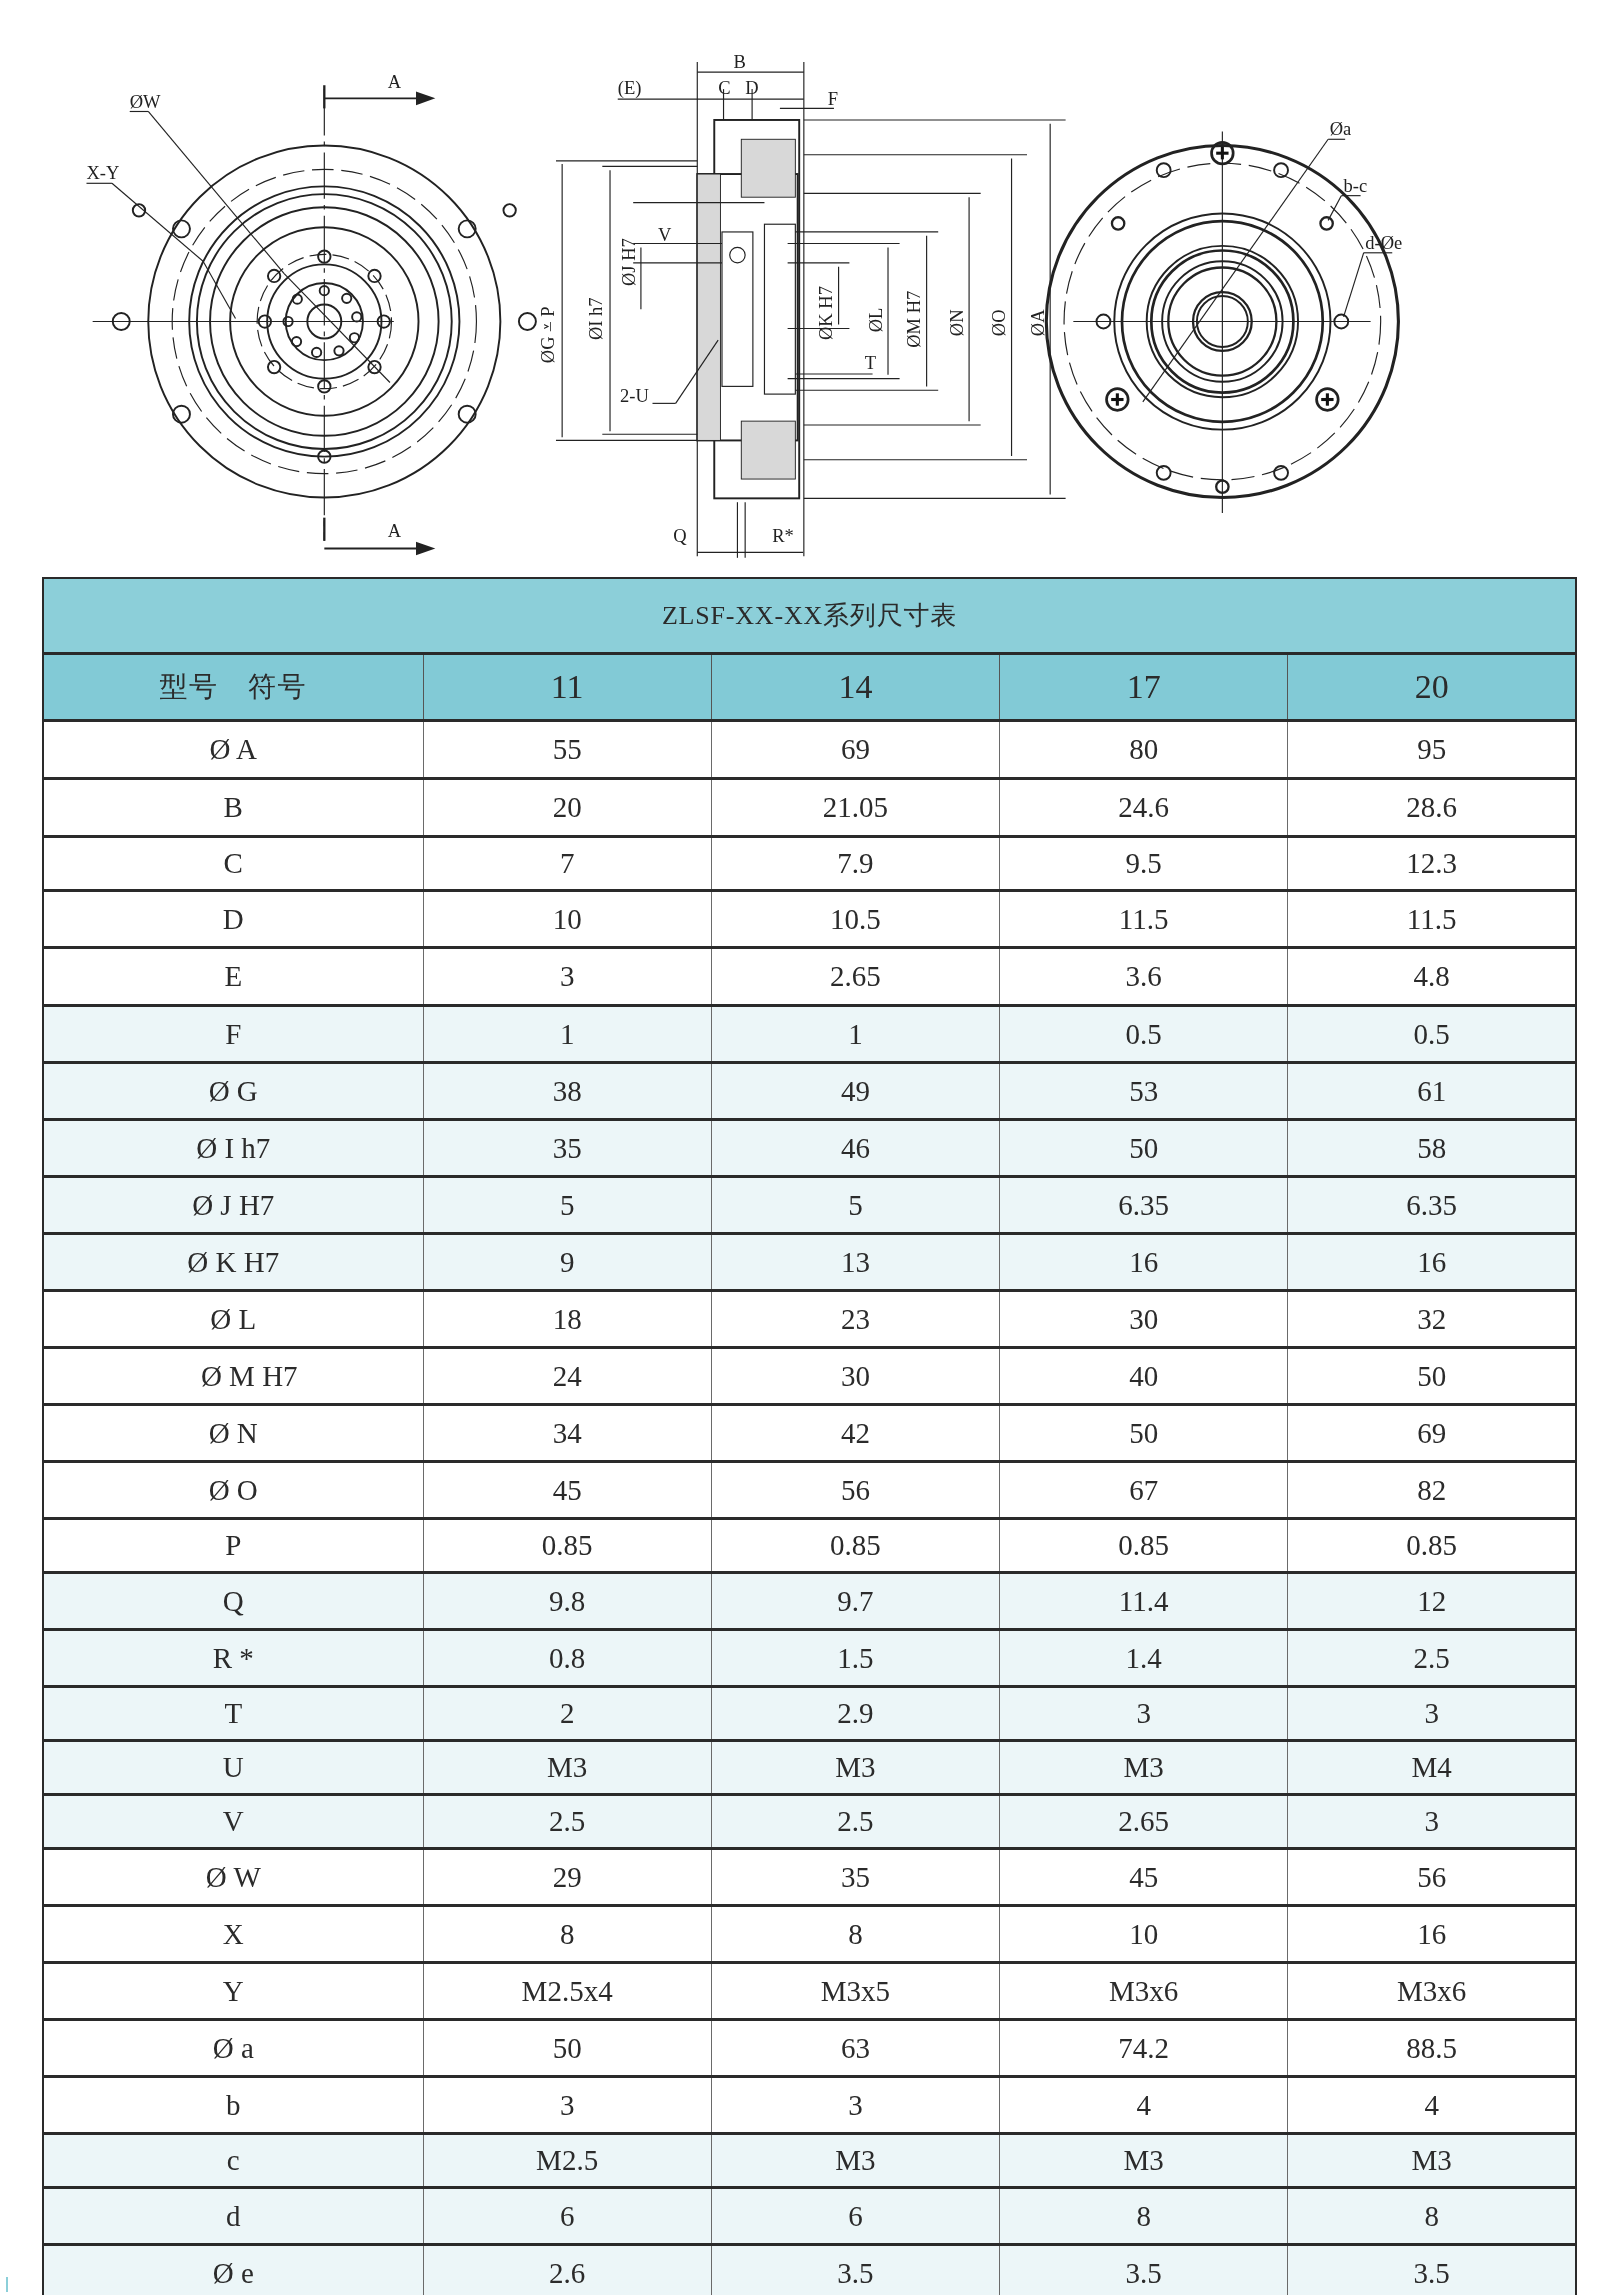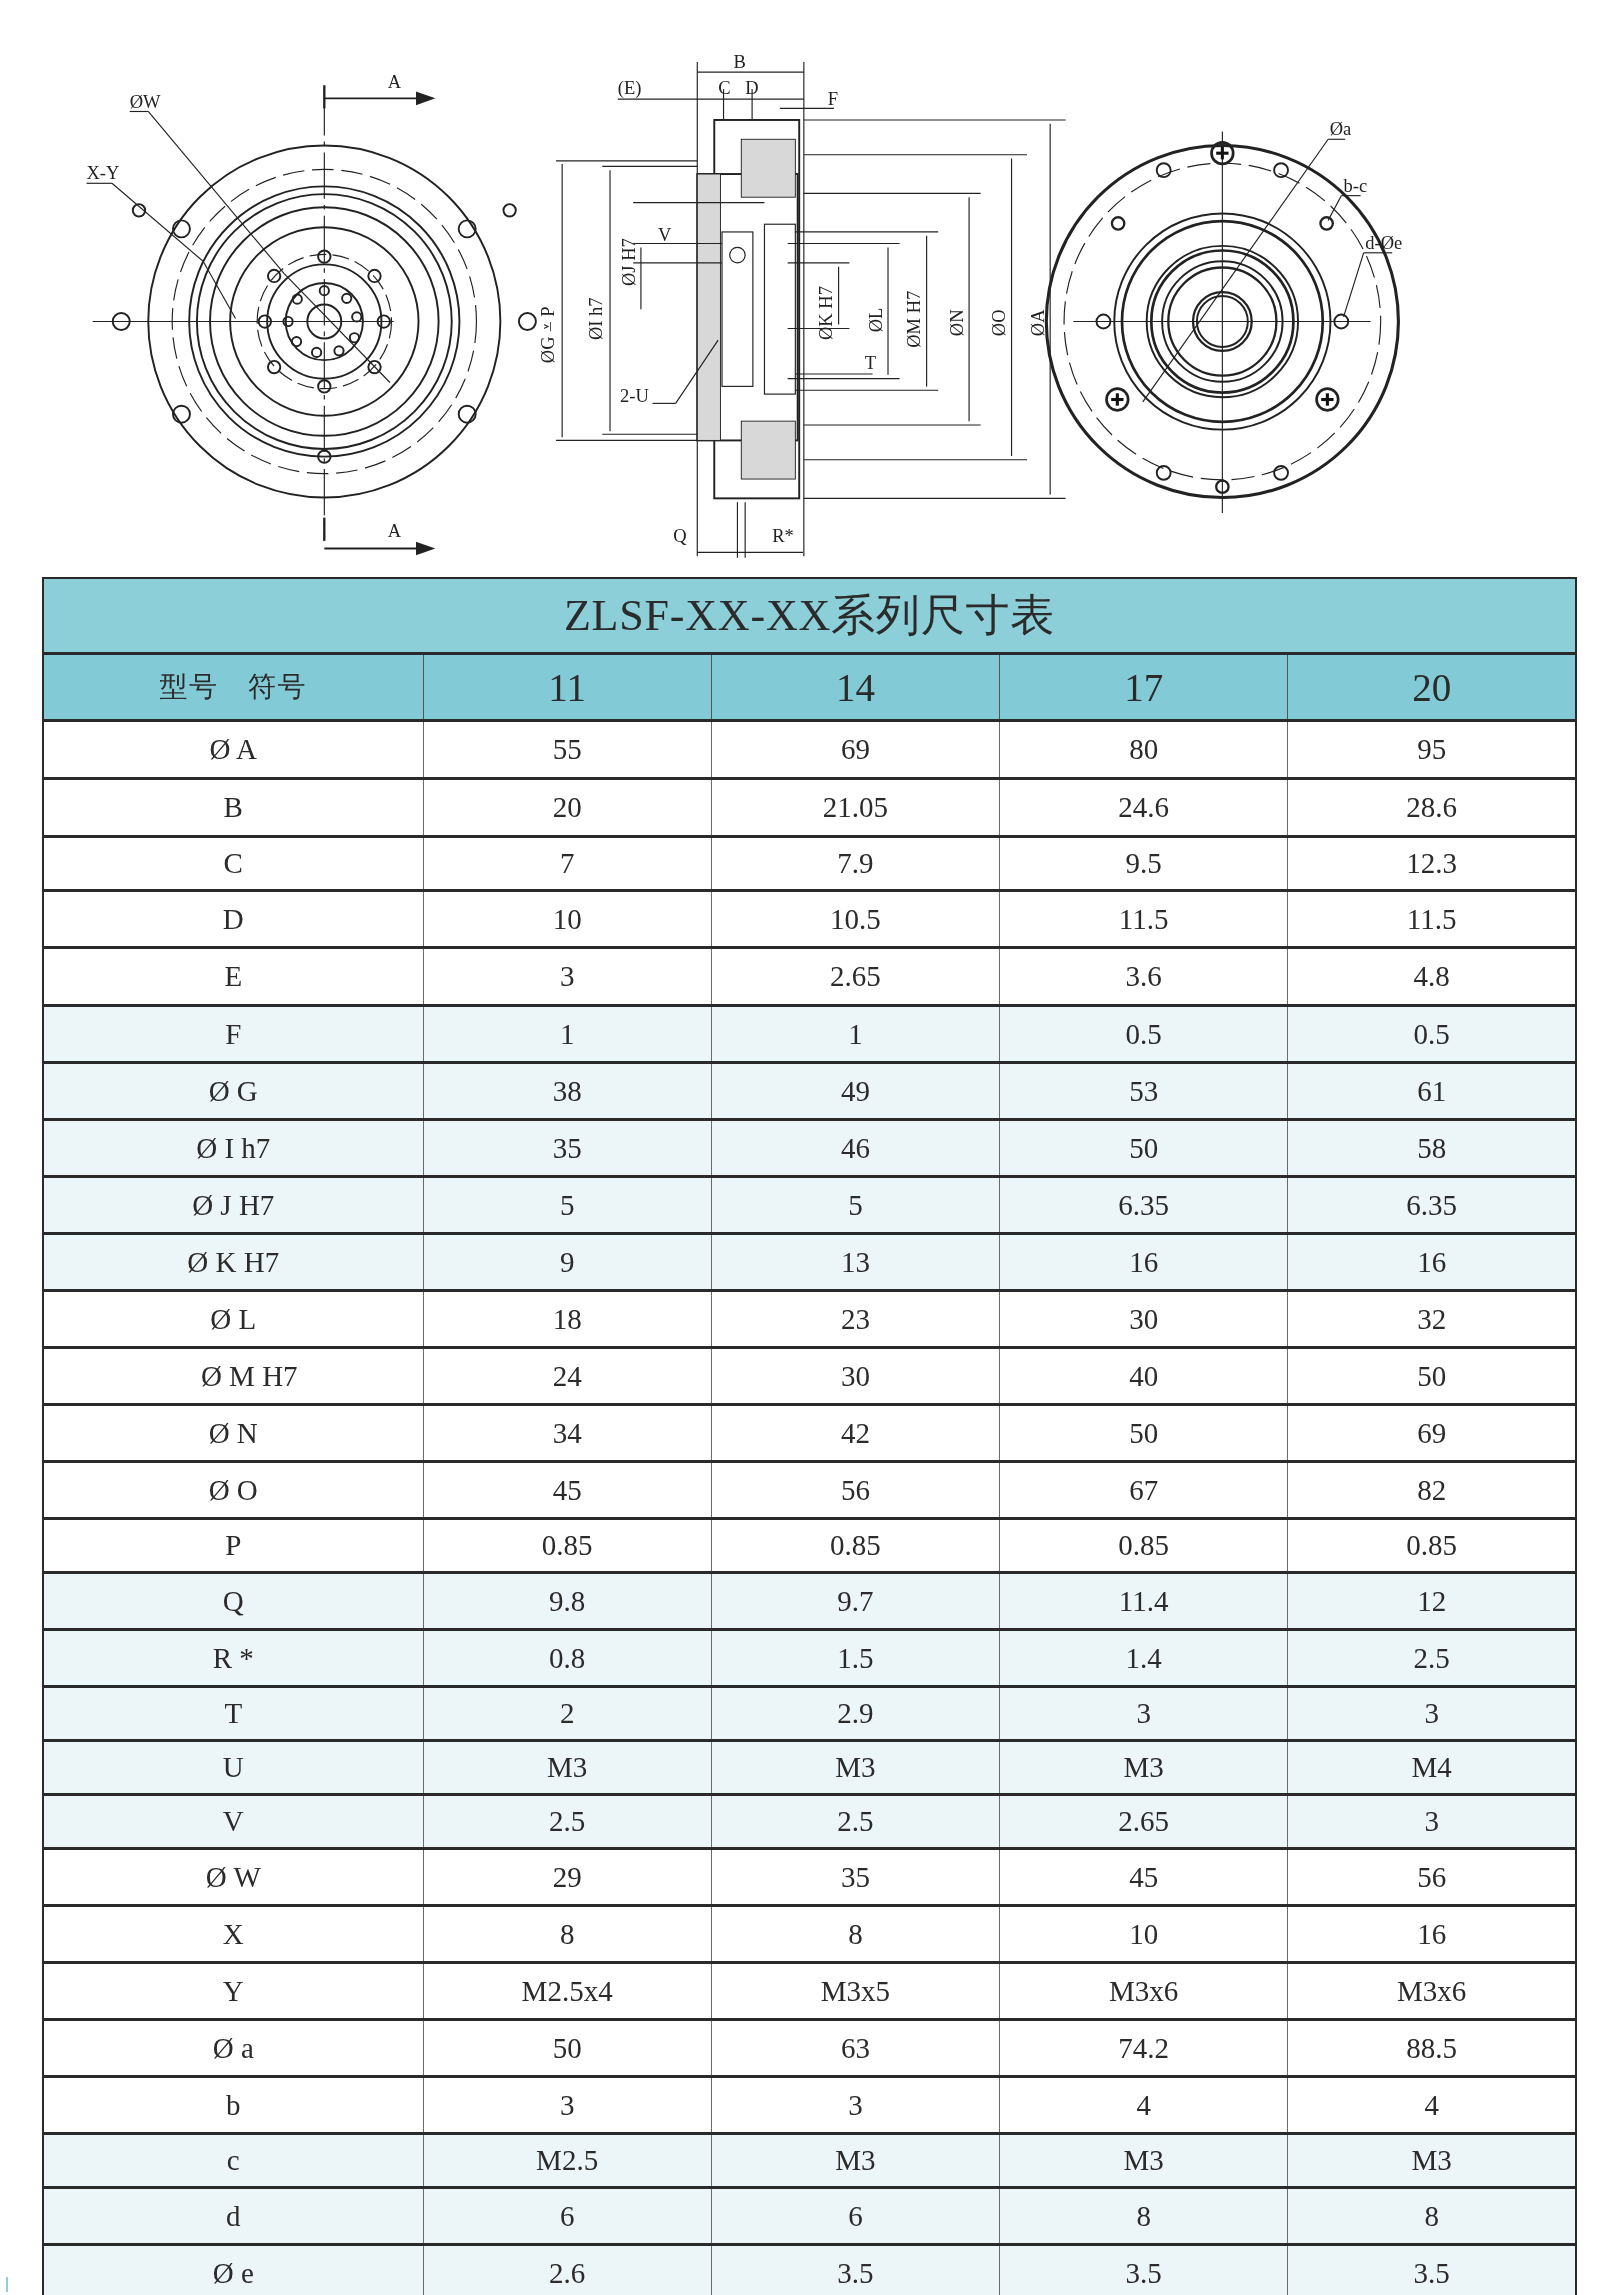--- a/index.html
+++ b/index.html
@@ -3,23 +3,23 @@
 <meta charset="utf-8">
 <style>
   html, body { margin:0; padding:0; background:#ffffff; }
   body { width:1610px; height:2295px; position:relative; overflow:hidden;
          font-family:"Liberation Serif","DejaVu Serif",serif; color:#1a1a1a; }
   .drawing { position:absolute; left:0; top:0; width:1610px; height:572px; }
   .drawing svg { position:absolute; left:0; top:0; }
   .dlabel { font-family:"Liberation Serif","DejaVu Serif",serif; font-size:24px; fill:#222; }
   .table-wrap { position:absolute; left:42px; top:577px; width:1535px; }
   table { border-collapse:collapse; width:100%; table-layout:fixed; }
-  .title-cell { background:#8ccfd9; height:71px; text-align:center; font-size:44px; color:#2b2b2b;
+  .title-cell { background:#8ccfd9; height:71px; text-align:center; font-size:26px; color:#2b2b2b;
                 border:2.3px solid #2a2a2a; border-bottom:3.9px solid #2a2a2a; letter-spacing:0.8px; }
-  .hdr td { background:#82cad6; height:62px; text-align:center; font-size:39px; color:#2b2b2b;
+  .hdr td { background:#82cad6; height:62px; text-align:center; font-size:34px; color:#2b2b2b;
             border-left:0.8px solid #555; border-right:0.8px solid #555; border-bottom:3.9px solid #2a2a2a; }
   .hdr td.sym { font-family:"DejaVu Sans","Liberation Sans",sans-serif; font-size:28px; letter-spacing:1.5px;margin-left:39px; }
   .row td { text-align:center; font-size:29px; color:#2b2b2b; border-left:0.8px solid #6a6a6a; border-right:0.8px solid #6a6a6a;
             border-bottom:3.1px solid #2a2a2a; height:51px; padding:0; }
   .row.white td { background:#ffffff; }
   .row.blue td { background:#ecf6f8; }
   table .row td:first-child, table .hdr td:first-child { border-left:2.3px solid #2a2a2a; }
   table .row td:last-child, table .hdr td:last-child { border-right:2.3px solid #2a2a2a; }
   .col0 { width:380px; }
   .corner-mark { position:absolute; left:6.2px; top:2277px; width:2.3px; height:15.4px; background:#8ccfd9; }

